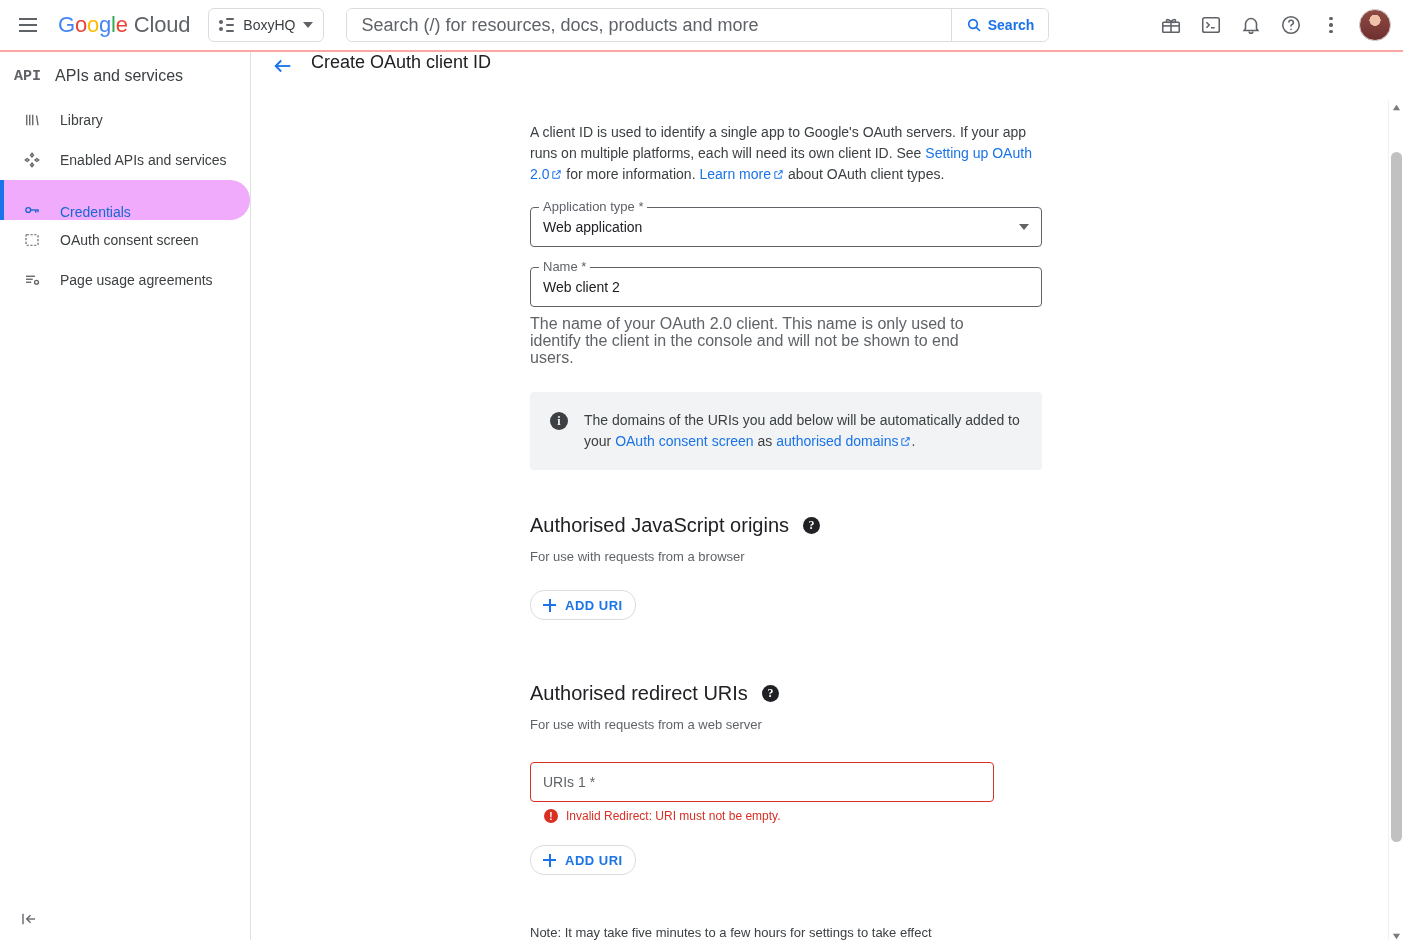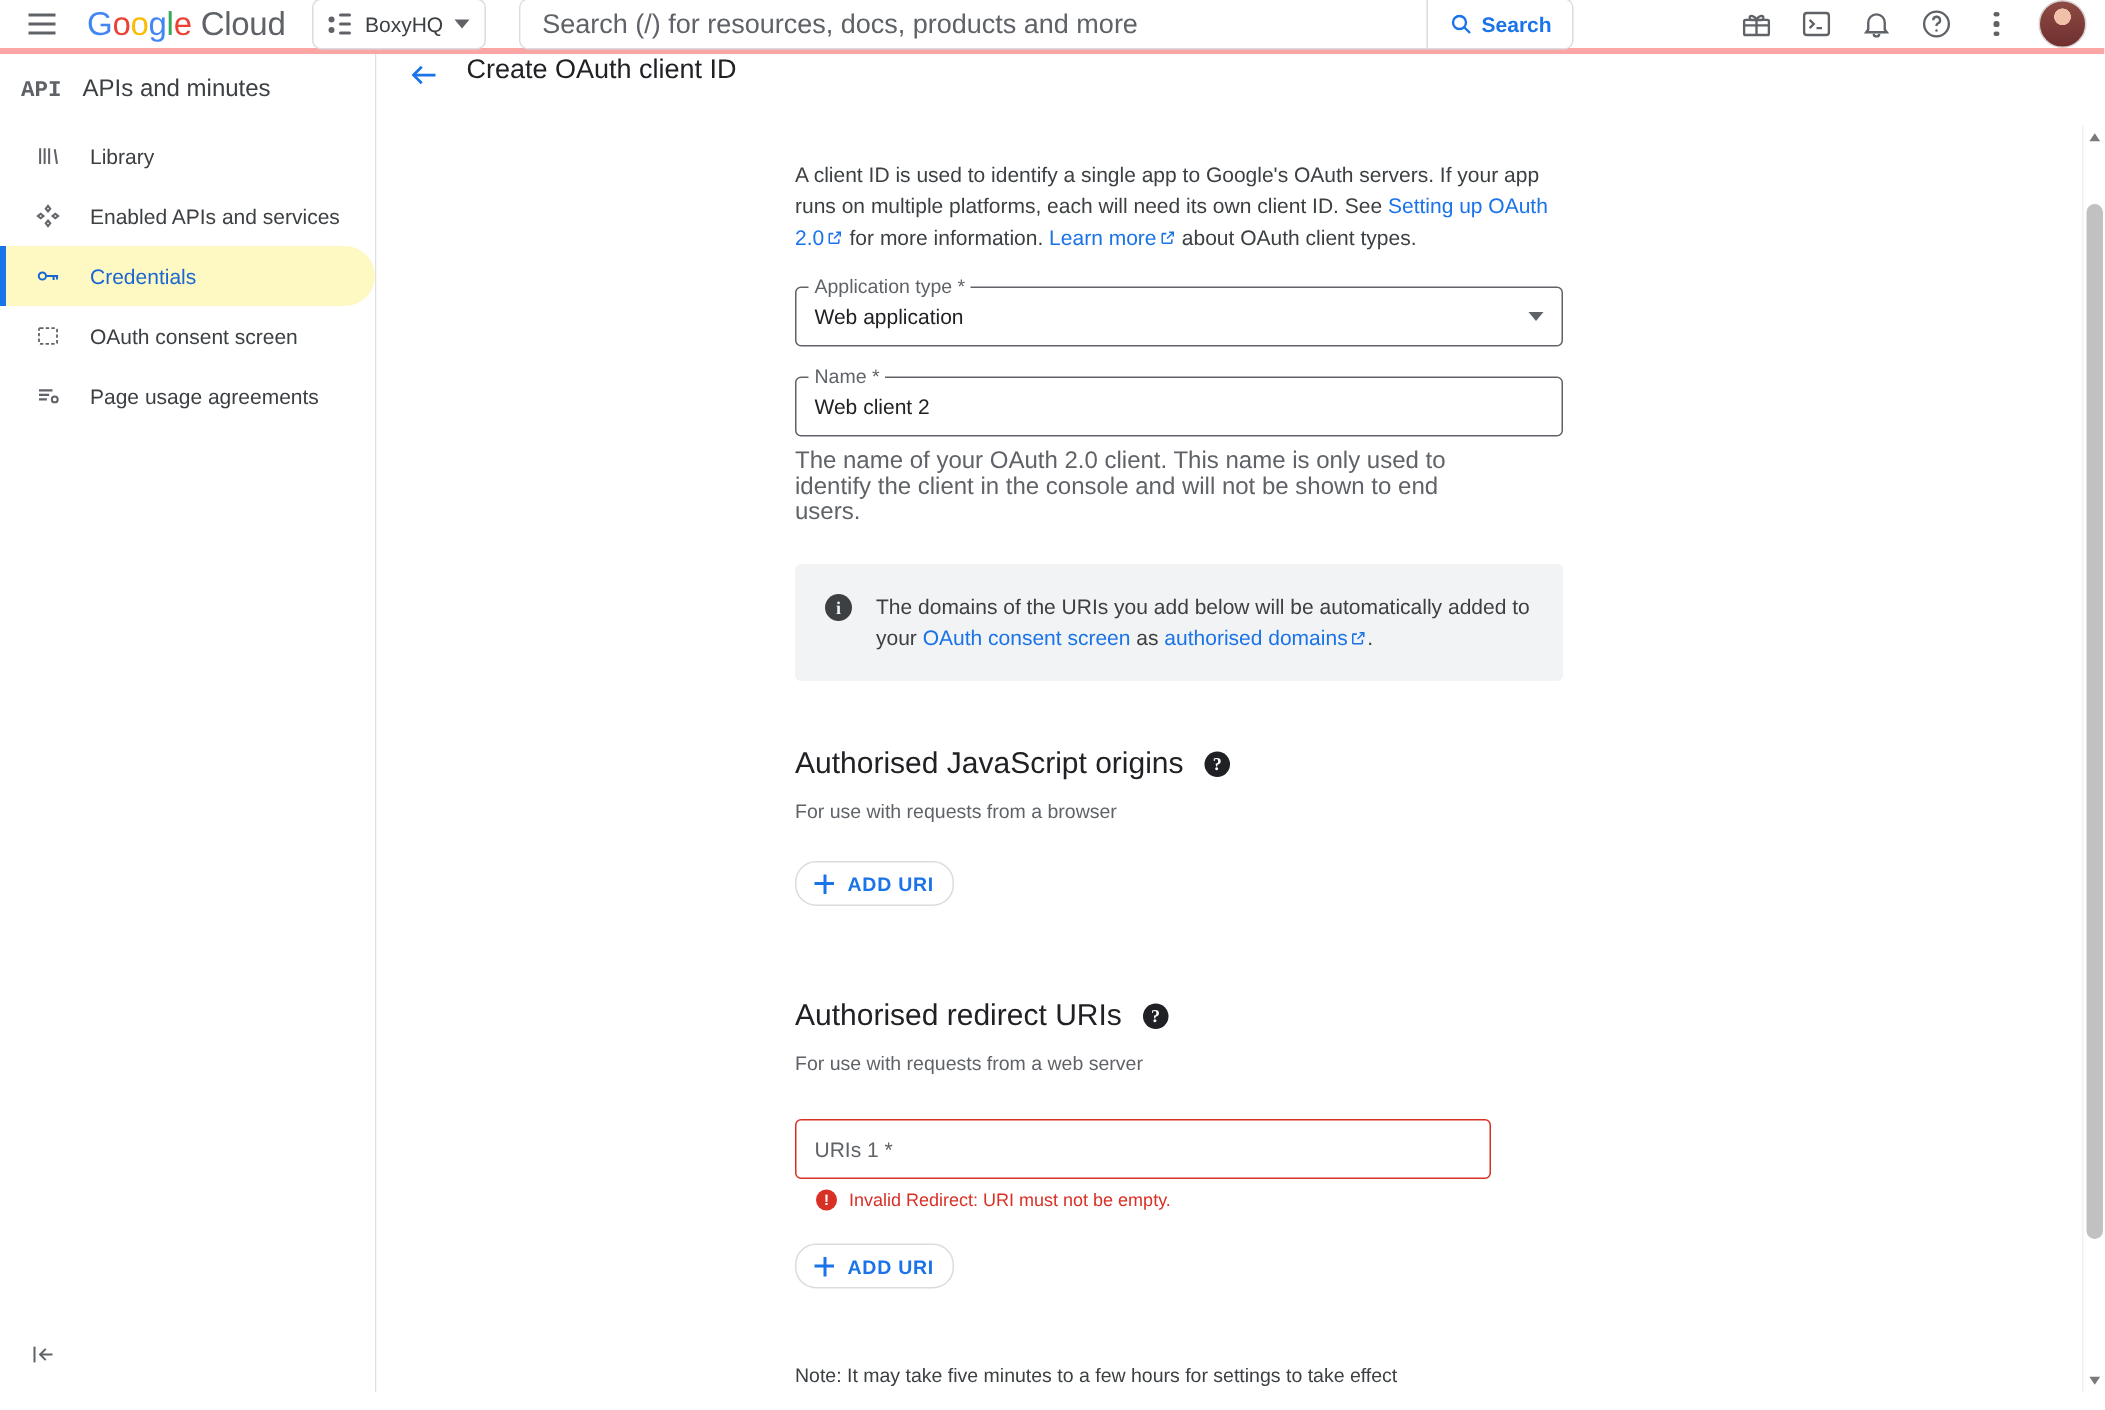--- a/index.html
+++ b/index.html
@@ -7,24 +7,24 @@
     margin: 0; padding: 0;
     width: 1403px; height: 940px;
     overflow: hidden;
     font-family: "Liberation Sans", sans-serif;
     background: #ffffff;
     color: #202124;
   }
 
   
   .topbar {
-    height: 36px;
+    height: 52px;
     display: flex;
     align-items: center;
-    border-bottom: 4px solid #fca5a5;
+    border-bottom: 2px solid #fca5a5;
     padding: 0 12px 0 8px;
     background: #fff;
     position: relative;
   }
   .hamburger {
     width: 40px; height: 40px;
     display: flex; flex-direction: column; justify-content: center; align-items: center;
     cursor: pointer; border-radius: 50%;
   }
   .hamburger span {
@@ -169,24 +169,25 @@
     gap: 18px;
     padding-left: 22px;
     font-size: 14px;
     color: #3c4043;
     cursor: pointer;
     border-radius: 0 20px 20px 0;
     margin-right: 0;
   }
   .nav-item .nav-icon { width: 20px; height: 20px; flex: none; color: #5f6368; display: flex; align-items: center; justify-content: center; }
   .nav-item.active {
-    background: #fef9c3;
+    background: #f0abfc;
     color: #1967d2;
     border-left: 4px solid #1a73e8;
     padding-left: 18px;
+    align-items: flex-end;
   }
   .nav-item.active .nav-icon { color: #1967d2; }
   .collapse-btn {
     position: absolute;
     left: 20px; bottom: 16px;
     color: #5f6368;
     cursor: pointer;
     display: flex; align-items: center;
   }
 
@@ -452,21 +453,21 @@
     </div>
     <div class="avatar"></div>
   </div>
 </div>
 
 <div class="body-wrap">
 
   <div class="sidebar">
     <div class="sidebar-header">
       <span class="api-logo">API</span>
-      <span class="sidebar-title">APIs and minutes</span>
+      <span class="sidebar-title">APIs and services</span>
     </div>
 
     <div class="nav-item">
       <span class="nav-icon">
         <svg width="18" height="18" viewBox="0 0 24 24" fill="none" stroke="currentColor" stroke-width="1.8">
           <line x1="5" y1="5" x2="5" y2="19"></line>
             <line x1="9" y1="5" x2="9" y2="19"></line>
           <line x1="13" y1="5" x2="13" y2="19"></line>
             <line x1="18" y1="6" x2="20" y2="19"></line>
         </svg>

